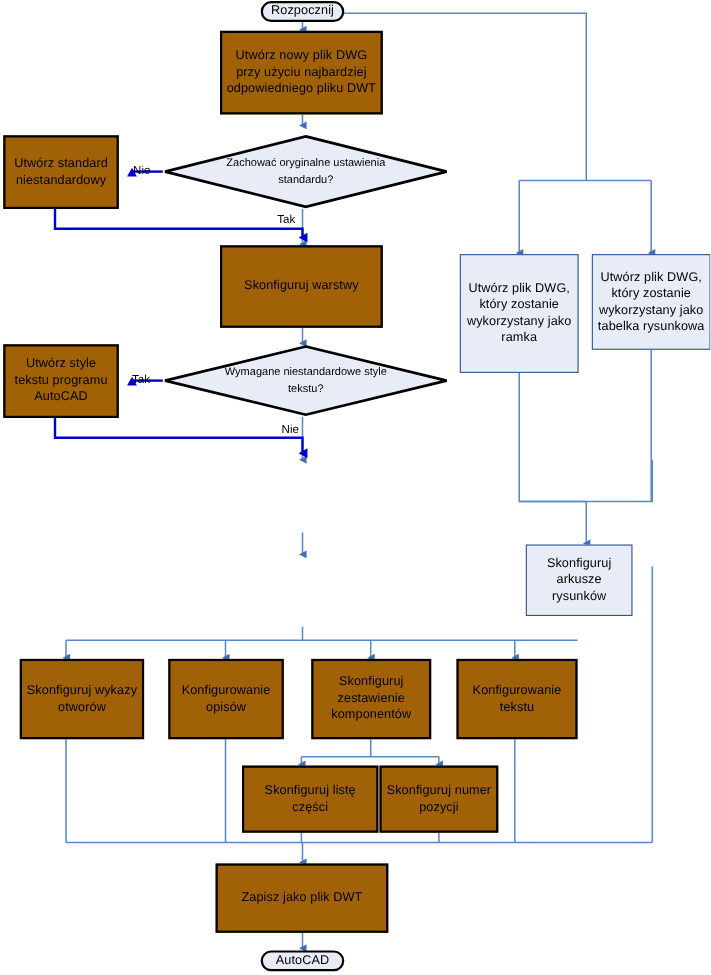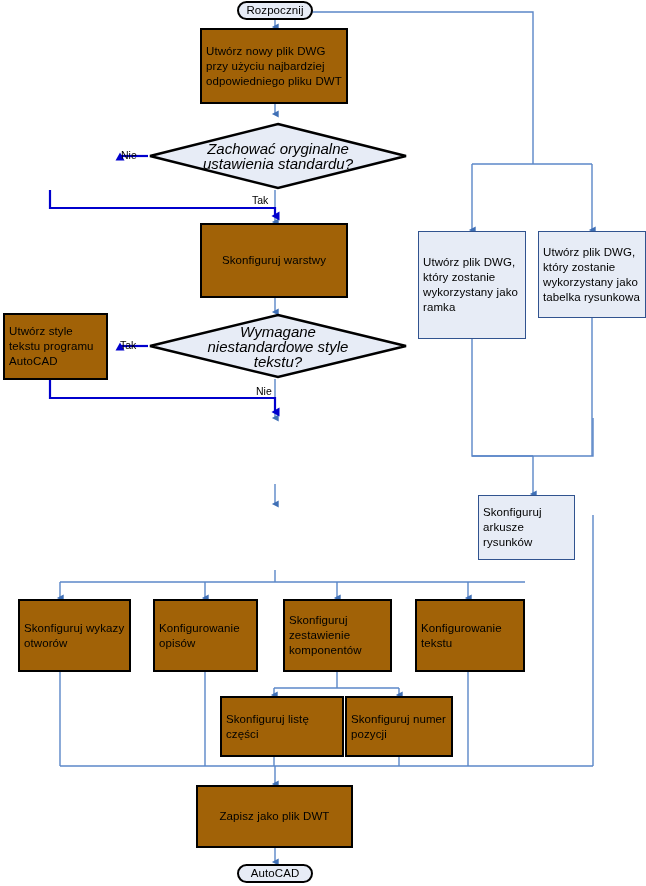--- a/index.html
+++ b/index.html
@@ -24,21 +24,21 @@
     width: 646px;
     height: 886px;
     pointer-events: none;
   }
   .node {
     position: absolute;
     box-sizing: border-box;
     display: flex;
     align-items: center;
     justify-content: center;
-    text-align: left;
+    text-align: center;
     color: #000000;
     font-size: 11.5px;
     line-height: 15px;
     letter-spacing: 0.1px;
     padding: 2px 4px;
     z-index: 3;
   }
   .proc {
     background: #a16207;
     border: 2px solid #000000;
@@ -68,26 +68,25 @@
   .diamond-label {
     position: absolute;
     left: 0;
     top: 0;
     width: 100%;
     height: 100%;
     display: flex;
     align-items: center;
     justify-content: center;
     text-align: center;
-    font-size: 15px;
+    font-size: 10px;
     line-height: 15px;
     color: #000000;
     padding: 0 46px;
     box-sizing: border-box;
-    font-style: italic;
   }
   .edge-label {
     position: absolute;
     font-size: 10.5px;
     color: #000000;
     background: transparent;
     z-index: 4;
     white-space: nowrap;
   }
 </style>
@@ -195,20 +194,23 @@
     </svg>
     <div class="diamond-label">Wymagane niestandardowe style tekstu?</div>
   </div>
 
 
 
   <div class="node proc" style="left:196px; top:785px; width:157px; height:63px;">
     <span>Zapisz jako plik DWT</span>
   </div>
 
+  <div class="node proc" style="left:3px; top:123px; width:105px; height:67px;">
+    <span>Utwórz standard niestandardowy</span>
+  </div>
 
   <div class="node proc" style="left:3px; top:313px; width:105px; height:67px;">
     <span>Utwórz style tekstu programu AutoCAD</span>
   </div>
 
   <div class="node proc" style="left:18px; top:599px; width:113px; height:73px;">
     <span>Skonfiguruj wykazy otworów</span>
   </div>
 
   <div class="node proc" style="left:153px; top:599px; width:105px; height:73px;">

